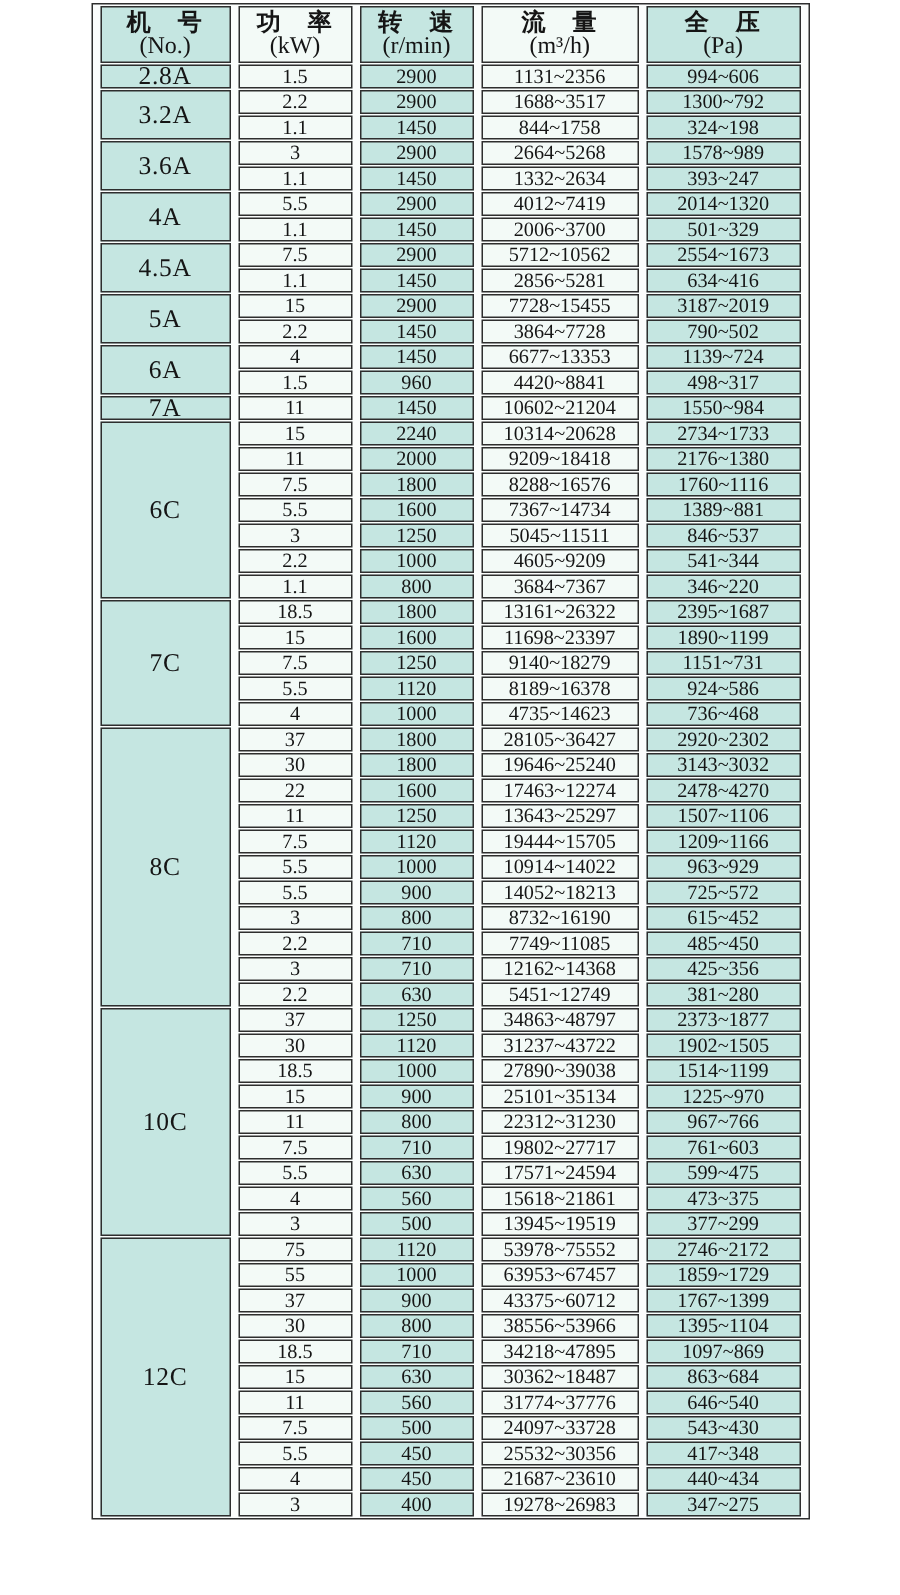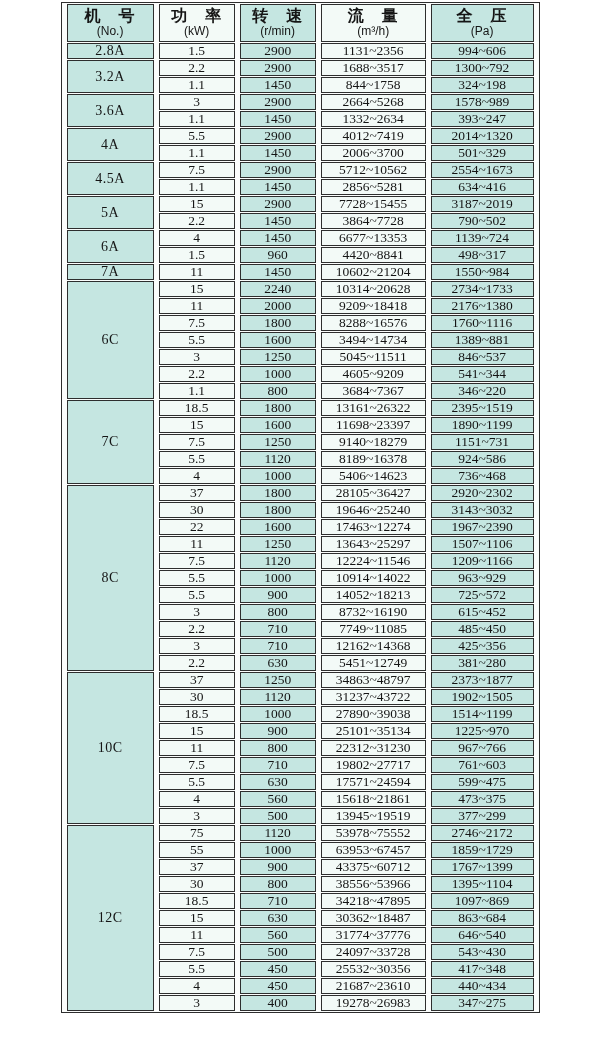--- a/index.html
+++ b/index.html
@@ -35,29 +35,29 @@
     padding:0;overflow:hidden;white-space:nowrap;
     color:var(--text);
   }
   th{padding:2px 0 3px;}
   th .zh{
     font-family:"Liberation Sans", sans-serif;
     font-weight:bold;font-size:16px;line-height:17px;
     letter-spacing:1px;
   }
   th .unit{
-    font-family:Liberation Sans, sans-serif;
-    font-weight:normal;font-size:12px;line-height:14px;
+    font-family:Liberation Serif, serif;
+    font-weight:normal;font-size:16px;line-height:14px;
   }
   td{
     height:14px;line-height:14px;
     font-size:13.5px;
     font-family:"Liberation Serif", serif;
   }
-  td.model{font-size:14px;letter-spacing:0.5px;}
+  td.model{font-size:17px;letter-spacing:0.5px;}
   .cyan{background:var(--cyan);}
   .light{background:var(--light);}
 </style>
 </head>
 <body>
 
 <div class="sheet">
   <table>
     <colgroup>
       <col class="c-model">
@@ -198,21 +198,21 @@
         </tr>
         <tr>
           <td class="light">7.5</td>
           <td class="cyan">1800</td>
           <td class="light">8288~16576</td>
           <td class="cyan">1760~1116</td>
         </tr>
         <tr>
           <td class="light">5.5</td>
           <td class="cyan">1600</td>
-          <td class="light">3494~14734</td>
+          <td class="light">7367~14734</td>
           <td class="cyan">1389~881</td>
         </tr>
         <tr>
           <td class="light">3</td>
           <td class="cyan">1250</td>
           <td class="light">5045~11511</td>
           <td class="cyan">846~537</td>
         </tr>
         <tr>
           <td class="light">2.2</td>
@@ -224,21 +224,21 @@
           <td class="light">1.1</td>
           <td class="cyan">800</td>
           <td class="light">3684~7367</td>
           <td class="cyan">346~220</td>
         </tr>
         <tr>
           <td rowspan="5" class="cyan model">7C</td>
           <td class="light">18.5</td>
           <td class="cyan">1800</td>
           <td class="light">13161~26322</td>
-          <td class="cyan">2395~1519</td>
+          <td class="cyan">2395~1687</td>
         </tr>
         <tr>
           <td class="light">15</td>
           <td class="cyan">1600</td>
           <td class="light">11698~23397</td>
           <td class="cyan">1890~1199</td>
         </tr>
         <tr>
           <td class="light">7.5</td>
           <td class="cyan">1250</td>
@@ -247,52 +247,52 @@
         </tr>
         <tr>
           <td class="light">5.5</td>
           <td class="cyan">1120</td>
           <td class="light">8189~16378</td>
           <td class="cyan">924~586</td>
         </tr>
         <tr>
           <td class="light">4</td>
           <td class="cyan">1000</td>
-          <td class="light">5406~14623</td>
+          <td class="light">4735~14623</td>
           <td class="cyan">736~468</td>
         </tr>
         <tr>
           <td rowspan="11" class="cyan model">8C</td>
           <td class="light">37</td>
           <td class="cyan">1800</td>
           <td class="light">28105~36427</td>
           <td class="cyan">2920~2302</td>
         </tr>
         <tr>
           <td class="light">30</td>
           <td class="cyan">1800</td>
           <td class="light">19646~25240</td>
           <td class="cyan">3143~3032</td>
         </tr>
         <tr>
           <td class="light">22</td>
           <td class="cyan">1600</td>
           <td class="light">17463~12274</td>
-          <td class="cyan">1967~2390</td>
+          <td class="cyan">2478~4270</td>
         </tr>
         <tr>
           <td class="light">11</td>
           <td class="cyan">1250</td>
           <td class="light">13643~25297</td>
           <td class="cyan">1507~1106</td>
         </tr>
         <tr>
           <td class="light">7.5</td>
           <td class="cyan">1120</td>
-          <td class="light">12224~11546</td>
+          <td class="light">19444~15705</td>
           <td class="cyan">1209~1166</td>
         </tr>
         <tr>
           <td class="light">5.5</td>
           <td class="cyan">1000</td>
           <td class="light">10914~14022</td>
           <td class="cyan">963~929</td>
         </tr>
         <tr>
           <td class="light">5.5</td>

